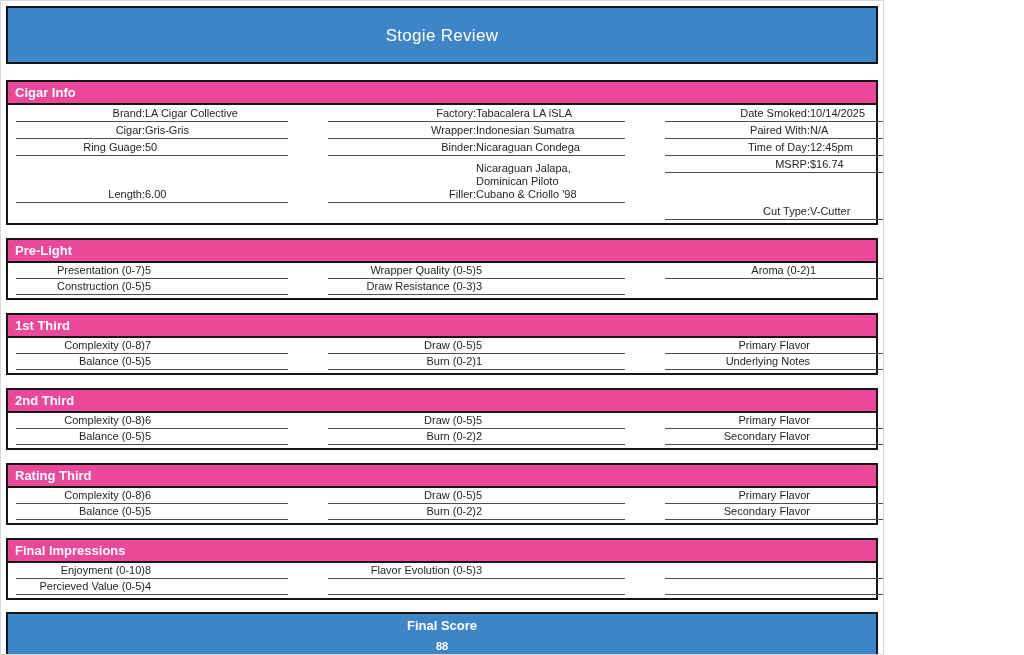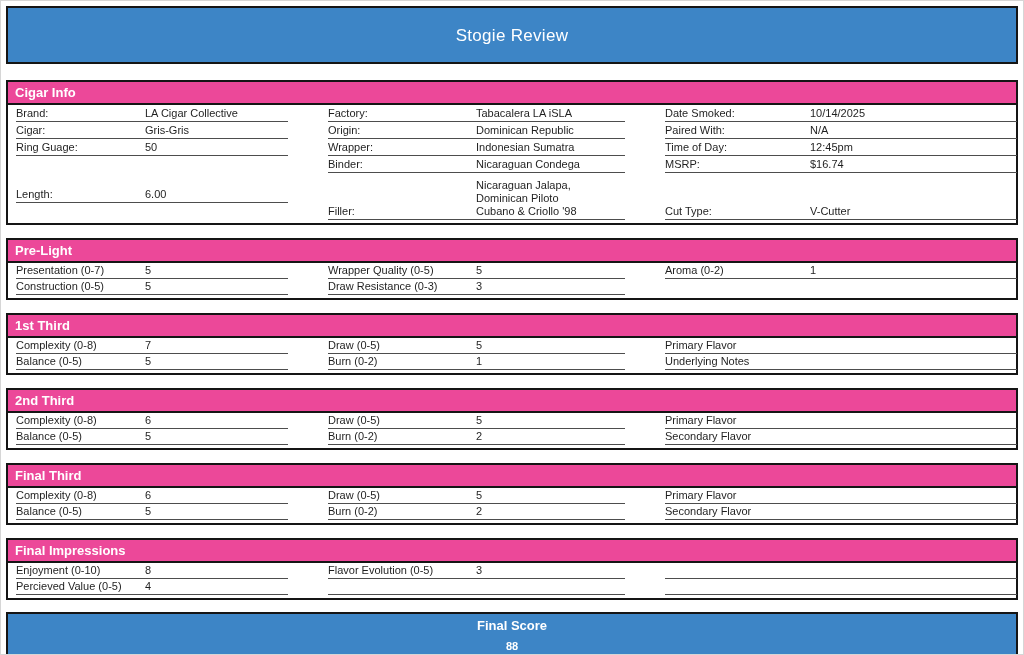--- a/index.html
+++ b/index.html
@@ -1,17 +1,17 @@
 <!DOCTYPE html>
 <html><head>
 <meta charset="utf-8">
 <style>
   html,body{margin:0;padding:0;background:#ffffff;}
   .page{
-    width:1024px;height:655px;box-sizing:border-box;
+    width:884px;height:655px;box-sizing:border-box;
     padding:5px;background:#ffffff;border:1px solid #d6d6d6;
     font-family:"Liberation Sans",sans-serif;color:#1f1f1f;
     overflow:hidden;
   }
   .title-box{
     height:58px;background:#3d85c6;border:2px solid #151515;box-sizing:border-box;
     display:flex;flex-direction:column;justify-content:center;align-items:center;
     color:#ffffff;font-size:17px;line-height:25px;font-weight:500;
     letter-spacing:0.3px;margin-bottom:16px;
   }
@@ -27,21 +27,21 @@
     display:grid;grid-template-columns:272px 297px 352px;column-gap:40px;
     padding:0 0 3px 8px;
   }
   .col{display:flex;flex-direction:column;}
   .field{
     height:16px;box-sizing:border-box;border-bottom:1px solid #4d4d4d;
     display:flex;align-items:flex-end;font-size:11px;line-height:13px;padding-bottom:1px;
   }
   .info .field{height:17px;}
   .info .field.tall{height:47px;}
-  .flabel{flex:0 0 129px;white-space:nowrap;}
+  .flabel{flex:0 0 129px;white-space:nowrap;text-align:right;}
   .col2 .flabel{flex-basis:148px;}
   .col3 .flabel{flex-basis:145px;}
   .fvalue{flex:1;white-space:pre-line;}
   .score-box{
     height:48px;background:#3d85c6;border:2px solid #151515;box-sizing:border-box;
     display:flex;flex-direction:column;justify-content:center;align-items:center;
     color:#ffffff;
   }
   .score-label{font-size:13px;font-weight:bold;line-height:16px;}
   .score-value{font-size:11px;font-weight:bold;line-height:18px;margin-top:3px;}
@@ -76,24 +76,20 @@
               <span class="flabel">Length:</span>
               <span class="fvalue">6.00</span>
             </div>
           </div>
           <div class="col col2">
             <div class="field">
               <span class="flabel">Factory:</span>
               <span class="fvalue">Tabacalera LA iSLA</span>
             </div>
             <div class="field">
-              <span class="flabel">Origin:</span>
-              <span class="fvalue">Dominican Republic</span>
-            </div>
-            <div class="field">
               <span class="flabel">Wrapper:</span>
               <span class="fvalue">Indonesian Sumatra</span>
             </div>
             <div class="field">
               <span class="flabel">Binder:</span>
               <span class="fvalue">Nicaraguan Condega</span>
             </div>
             <div class="field tall">
               <span class="flabel">Filler:</span>
               <span class="fvalue">Nicaraguan Jalapa,
@@ -220,21 +216,21 @@
               <span class="fvalue"></span>
             </div>
             <div class="field">
               <span class="flabel">Secondary Flavor</span>
               <span class="fvalue"></span>
             </div>
           </div>
         </div>
       </div>
       <div class="section">
-        <div class="sec-header">Final Third</div>
+        <div class="sec-header">Rating Third</div>
         <div class="grid">
           <div class="col col1">
             <div class="field">
               <span class="flabel">Complexity (0-8)</span>
               <span class="fvalue">6</span>
             </div>
             <div class="field">
               <span class="flabel">Balance (0-5)</span>
               <span class="fvalue">5</span>
             </div>

